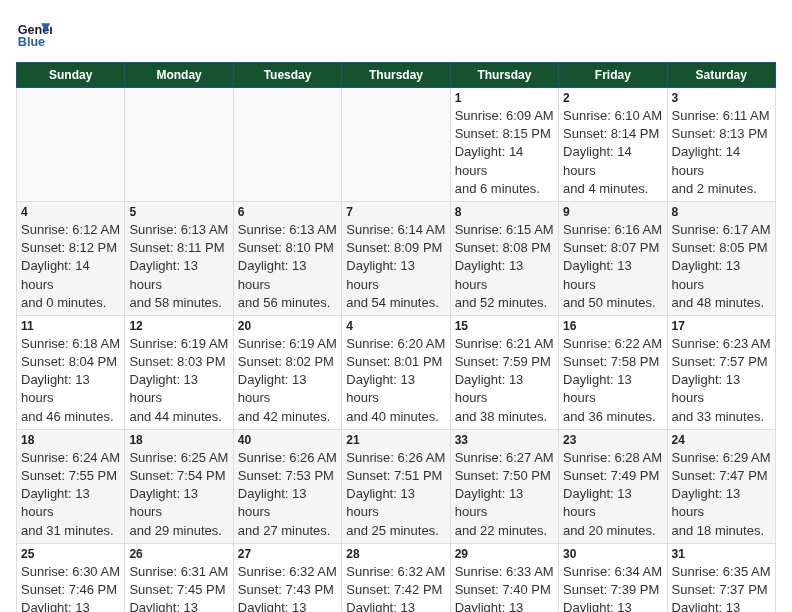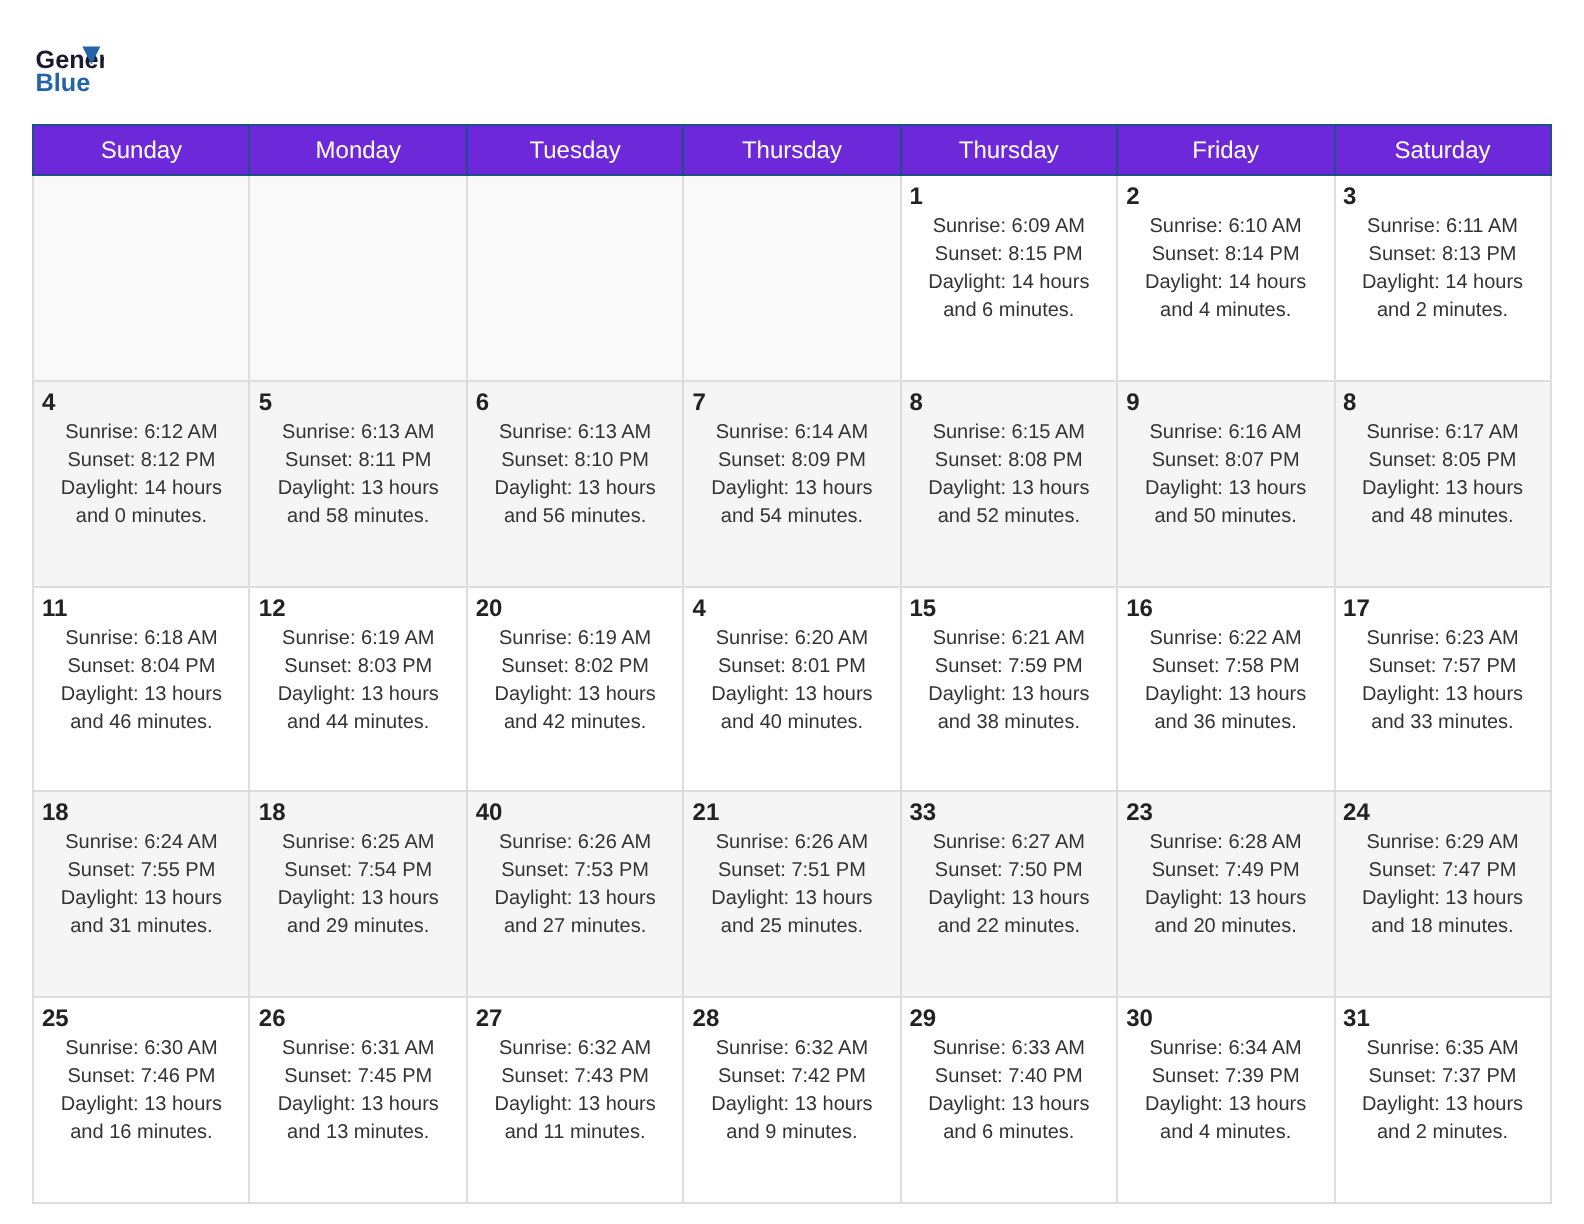--- a/index.html
+++ b/index.html
@@ -44,25 +44,25 @@
       font-size: 16px;
       color: #555;
     }
     .calendar {
       flex: 1;
       border-collapse: collapse;
       width: 100%;
       table-layout: fixed;
     }
     .calendar th {
-      background-color: #6d28d9;
+      background-color: #14532d;
       color: #fff;
       text-align: center;
       font-size: 12px;
-      font-weight: normal;
+      font-weight: bold;
       padding: 5px 2px;
       border: 1px solid #1e4f8a;
     }
     .calendar td {
       border: 1px solid #ddd;
       vertical-align: top;
       padding: 3px 4px;
       font-size: 9.5px;
       color: #333;
       background: #fff;
@@ -74,24 +74,23 @@
     .calendar td.shaded {
       background: #f5f5f5;
     }
     .day-number {
       font-size: 12px;
       font-weight: bold;
       color: #222;
       margin-bottom: 2px;
     }
     .day-info {
-      font-size: 10px;
+      font-size: 13px;
       line-height: 1.4;
       color: #333;
-      text-align: center;
     }
   </style>
 </head>
 <body>
 
 <div class="page">
   <div class="header">
     <div class="logo">
       <svg class="logo-icon" viewBox="0 0 40 40">
         <text x="2" y="20" font-size="14" font-weight="bold" fill="#1a1a2e">General</text>

